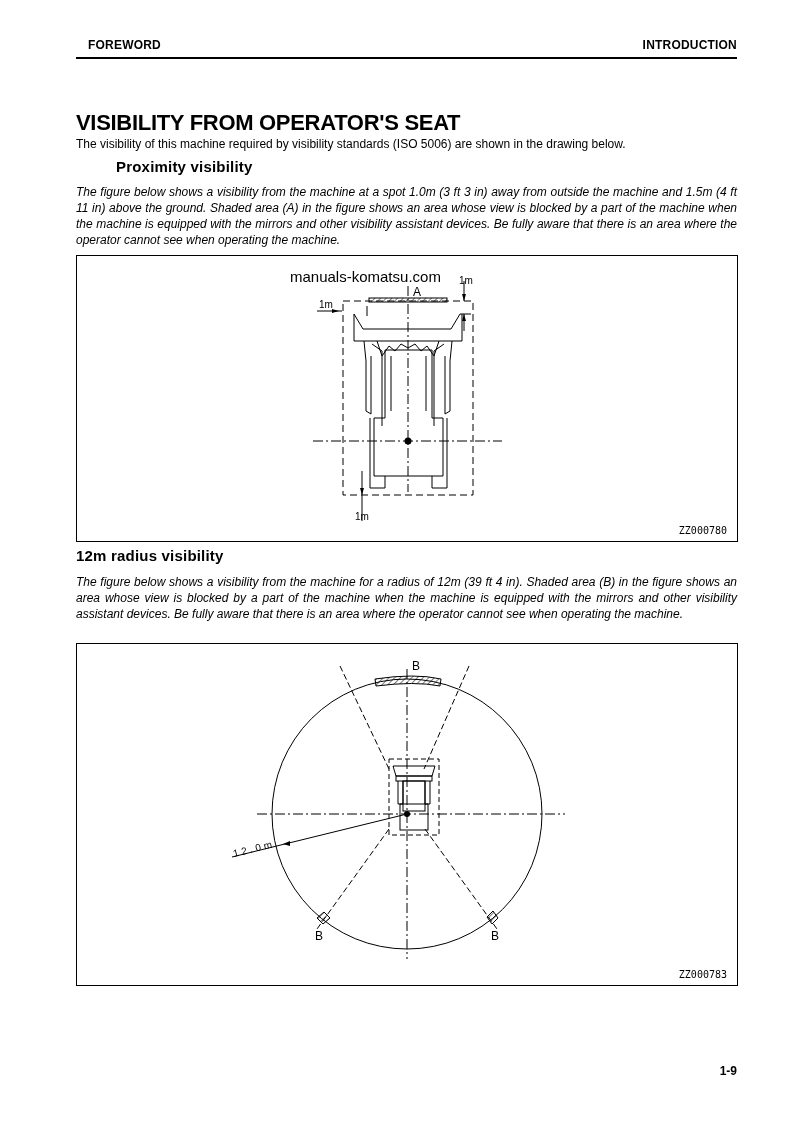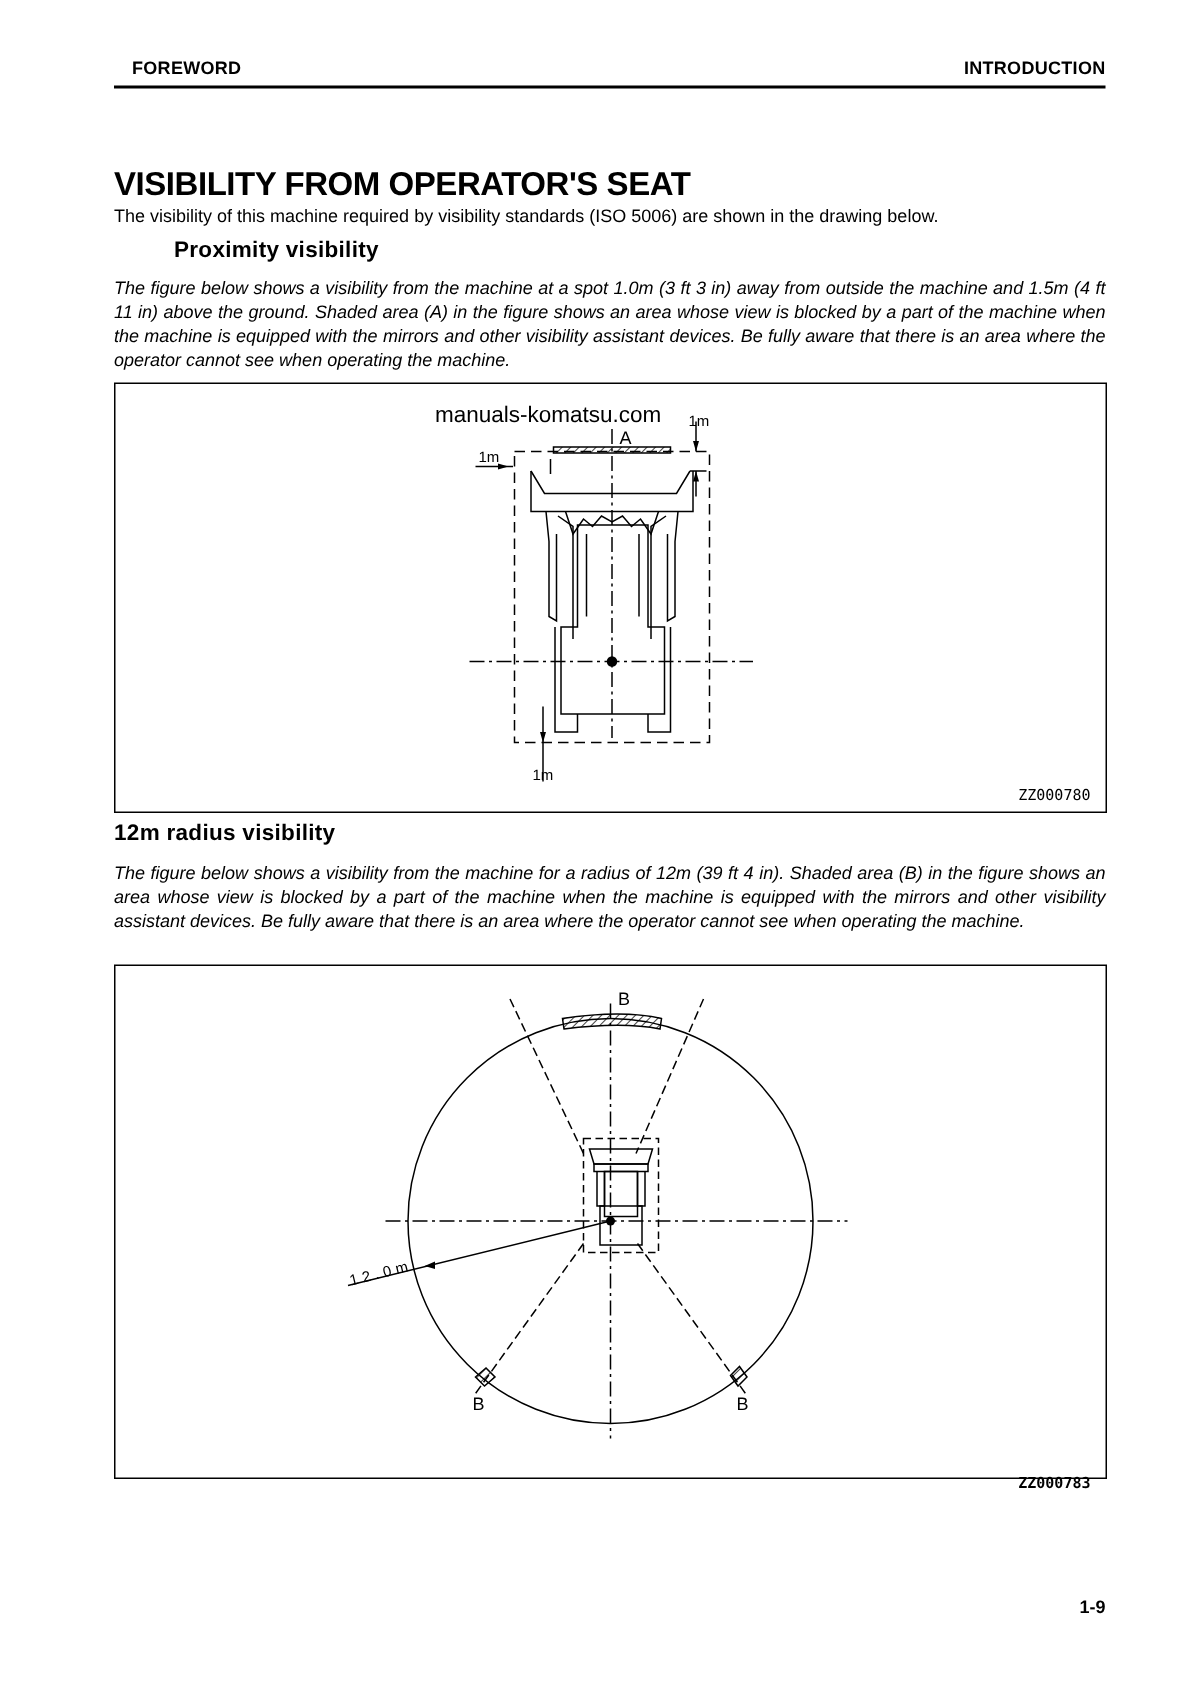--- a/index.html
+++ b/index.html
@@ -125,16 +125,16 @@
     <path d="M298 35 Q338 29 364 35 L363 42 Q338 37 299 42 Z" fill="url(#hatch2)" stroke="#000"></path>
     <polygon points="240,274 247,268 253,274 246,280" fill="url(#hatch2)" stroke="#000"></polygon>
     <polygon points="410,273 416,267 421,274 415,280" fill="url(#hatch2)" stroke="#000"></polygon>
     <circle cx="330" cy="170" r="3" fill="#000"></circle>
     <polygon points="206,200 213,197 213,202" fill="#000"></polygon>
     <text x="335" y="26" font-size="12">B</text>
     <text x="238" y="296" font-size="12">B</text>
     <text x="414" y="296" font-size="12">B</text>
     <text x="157" y="213" font-size="10" letter-spacing="3" transform="rotate(-14 157 213)">12.0m</text>
   </svg>
-  <div class="figcode" style="top:340px;font-weight:bold;">ZZ000783</div>
+  <div class="figcode" style="top:325px;">ZZ000783</div>
 </div>
 
 <div class="pagenum">1-9</div>
 
 </body></html>

